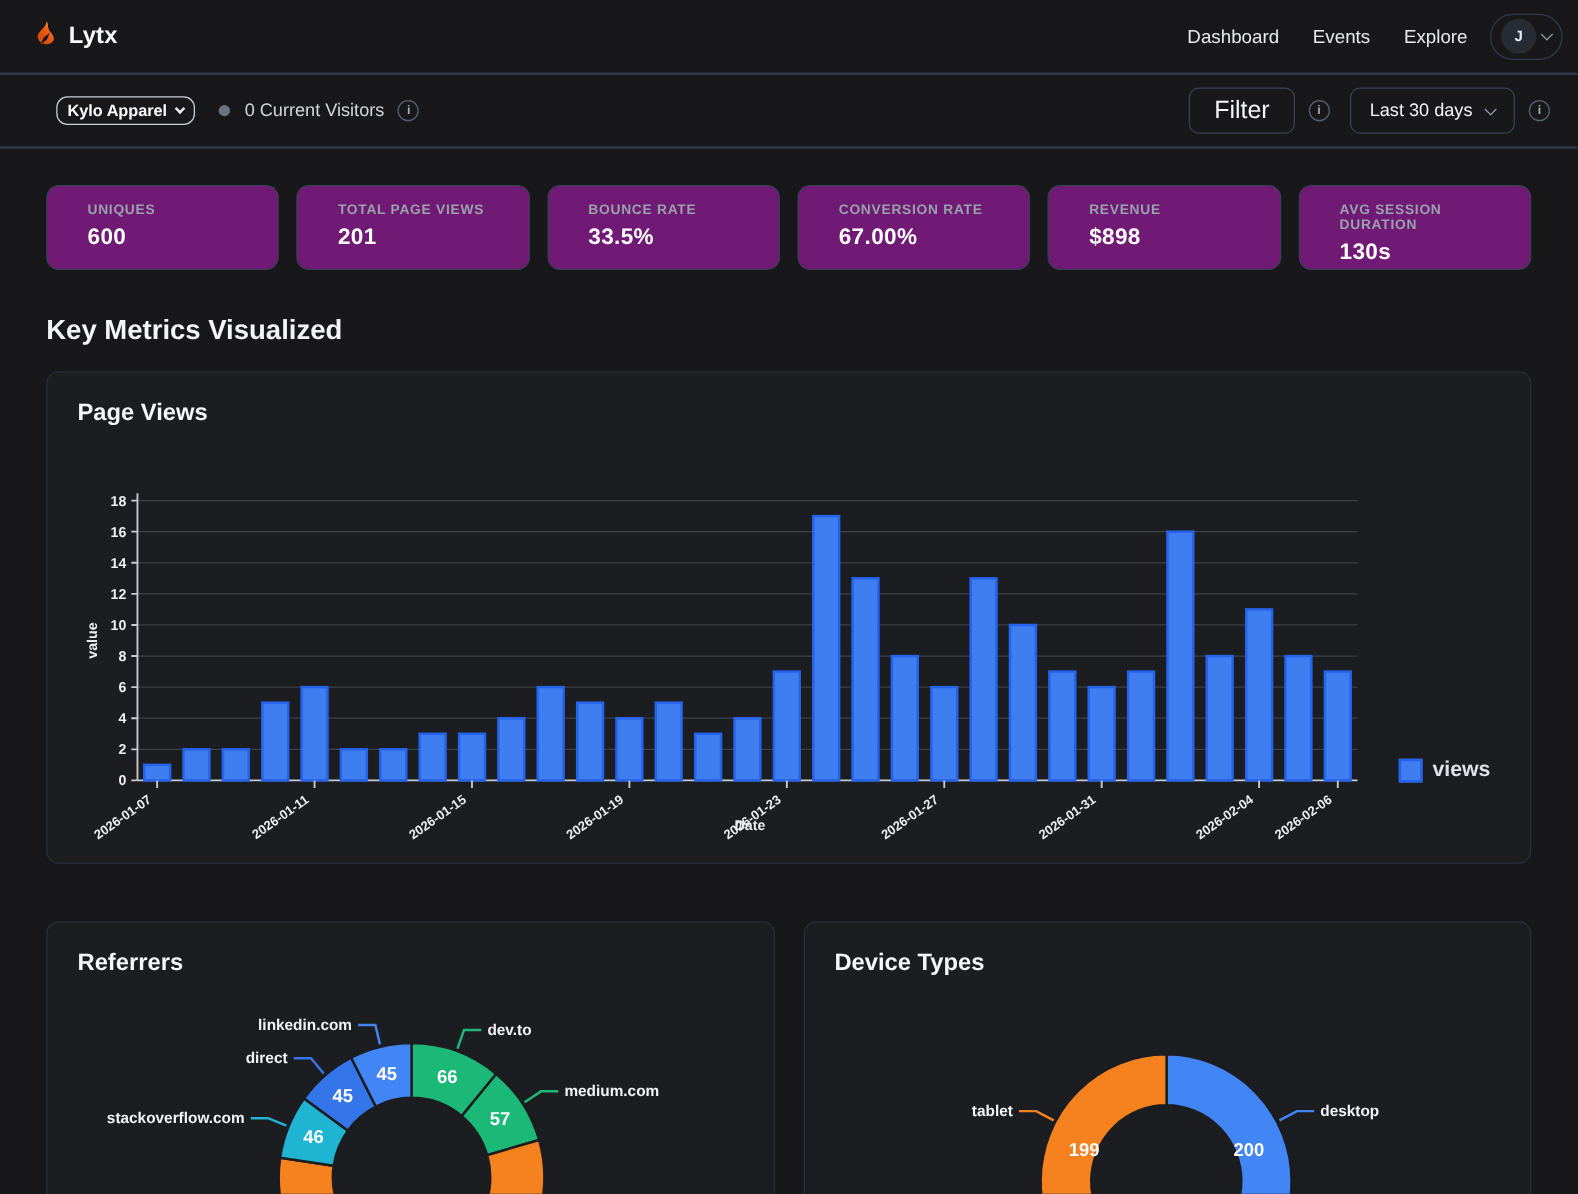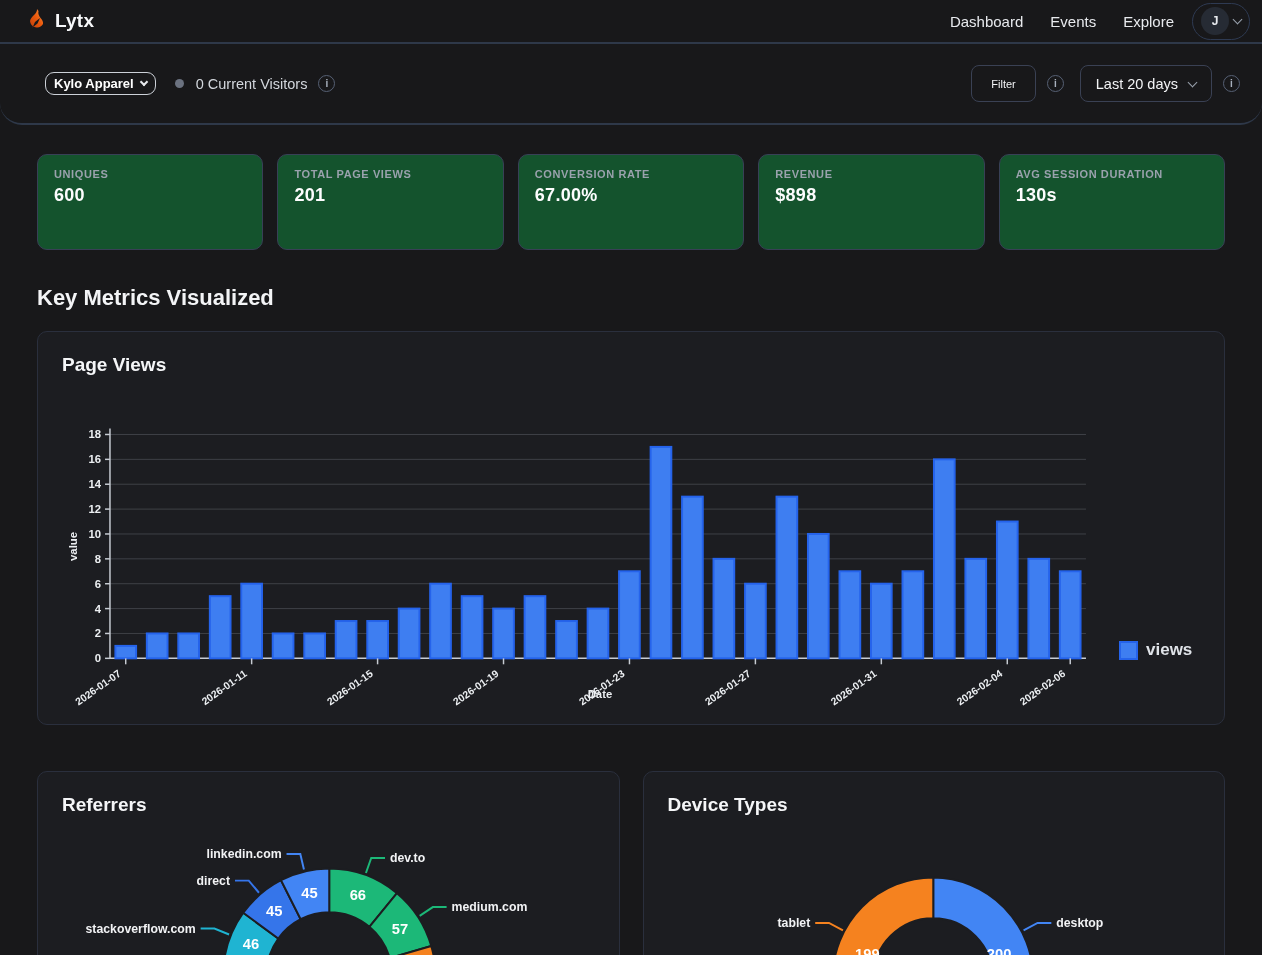--- a/index.html
+++ b/index.html
@@ -4,77 +4,77 @@
 <style>
   * { box-sizing: border-box; }
   html,body { margin:0; padding:0; }
   body {
     width:1262px; height:955px; overflow:hidden;
     background:#18181a; color:#fff;
     font-family:"Liberation Sans", sans-serif;
   }
   
   .topnav {
-    height:44px; display:flex; align-items:center;
+    height:60px; display:flex; align-items:center;
     padding:0 12px 0 26px; border-bottom:2px solid #2e3849;
   }
   .brand { display:flex; align-items:center; gap:9px; }
   .brand-name { font-size:19px; font-weight:800; color:#f7f8fa; letter-spacing:.2px; }
   .navlinks { margin-left:auto; display:flex; align-items:flex-end; gap:27px; }
   .navlinks a { color:#e8eaee; font-size:15px; text-decoration:none; cursor:pointer; }
   .user-pill {
     margin-left:18px; width:58px; height:37px; border:1.5px solid #2e3a52;
     border-radius:19px; display:flex; align-items:center; justify-content:center; gap:5px;
     cursor:pointer;
   }
   .avatar {
     width:28px; height:28px; border-radius:50%; background:#262b34;
     display:flex; align-items:center; justify-content:center;
     font-size:12px; font-weight:700; color:#e7eaee;
   }
   .chev { width:7px; height:7px; border-right:1.6px solid #98a1ad; border-bottom:1.6px solid #98a1ad;
           transform:rotate(45deg); margin-top:-4px; }
   
   .subheader {
-    height:81px; display:flex; align-items:center; justify-content:space-between;
-    padding:0 22px 0 45px; border-bottom:2px solid #2e3849;border-radius:22px;
+    height:59px; display:flex; align-items:center; justify-content:space-between;
+    padding:0 22px 0 45px; border-bottom:2px solid #2e3849;
   }
   .sub-left { display:flex; align-items:center; }
   .site-select {
     display:flex; align-items:center; gap:7px; height:23px; padding:0 8px;
     border:1.5px solid #ccd1d8; border-radius:9px; cursor:pointer;
     font-size:13px; font-weight:700; color:#fff;
   }
   .caret { width:6px; height:6px; border-right:2px solid #e8eaee; border-bottom:2px solid #e8eaee;
            transform:rotate(45deg); margin-top:-3px; }
   .dot { width:9px; height:9px; border-radius:50%; background:#6b7280; margin-left:19px; }
   .visitors { margin-left:12px; font-size:14.5px; color:#d3d7dd; }
   .info {
     width:17px; height:17px; border:1.5px solid #566074; border-radius:50%;
     color:#a9b1be; font-size:10px; font-weight:600; font-style:normal;
     display:inline-flex; align-items:center; justify-content:center; margin-left:11px; cursor:pointer;
   }
   .sub-right { display:flex; align-items:center; }
   .btn {
     height:37px; padding:0 19px; background:transparent; border:1.5px solid #3a4154;
-    border-radius:8px; color:#f3f4f6; font-size:11px; cursor:pointer;
+    border-radius:8px; color:#f3f4f6; font-size:20px; cursor:pointer;
     font-family:"Liberation Sans", sans-serif;
   }
   .range-select {
     display:flex; align-items:center; gap:11px; height:37px; padding:0 15px;
     border:1.5px solid #3a4154; border-radius:8px; font-size:14.5px; color:#f3f4f6; cursor:pointer;
     margin-left:16px;
   }
   .range-select .chev { margin-top:-2px; }
   
   main { padding:0 37px; }
   .stats-row { margin-top:29px; display:flex; gap:14px; }
   .stat {
-    flex:1; height:96px; background:#14532d; border:1.5px solid #384056;
-    border-radius:10px; padding:13px 16px;
+    flex:1; height:68px; background:#701a75; border:1.5px solid #384056;
+    border-radius:10px; padding:13px 32px;
   }
   .stat .lbl { font-size:11px; font-weight:600; color:#9aa2ad; letter-spacing:.6px; }
   .stat .val { font-size:18px; font-weight:700; color:#fdfdfe; margin-top:5px; letter-spacing:.3px; }
   .section-title { margin:35px 0 16px 0; font-size:22px; font-weight:700; color:#f3f4f6; }
   .card {
     position:relative; background:#1c1d21; border:1.5px solid #2a2f3d; border-radius:10px;
   }
   .card h3 { position:absolute; left:24px; top:22px; margin:0; font-size:19px; font-weight:700; color:#f5f6f8; }
   .chart-card { margin-top:20px; height:394px; }
   .chart-card svg, .donut-card svg { position:absolute; inset:0; width:100%; height:100%; }
@@ -120,36 +120,40 @@
       <span class="caret"></span>
     </div>
     <span class="dot"></span>
     <span class="visitors">0 Current Visitors</span>
     <span class="info">i</span>
   </div>
   <div class="sub-right">
     <button class="btn">Filter</button>
     <span class="info">i</span>
     <div class="range-select">
-      <span>Last 20 days</span>
+      <span>Last 30 days</span>
       <span class="chev"></span>
     </div>
     <span class="info">i</span>
   </div>
 </div>
 
 <main>
   <div class="stats-row">
     <div class="stat">
       <div class="lbl">UNIQUES</div>
       <div class="val">600</div>
     </div>
     <div class="stat">
       <div class="lbl">TOTAL PAGE VIEWS</div>
       <div class="val">201</div>
+    </div>
+    <div class="stat">
+      <div class="lbl">BOUNCE RATE</div>
+      <div class="val">33.5%</div>
     </div>
     <div class="stat">
       <div class="lbl">CONVERSION RATE</div>
       <div class="val">67.00%</div>
     </div>
     <div class="stat">
       <div class="lbl">REVENUE</div>
       <div class="val">$898</div>
     </div>
     <div class="stat">

